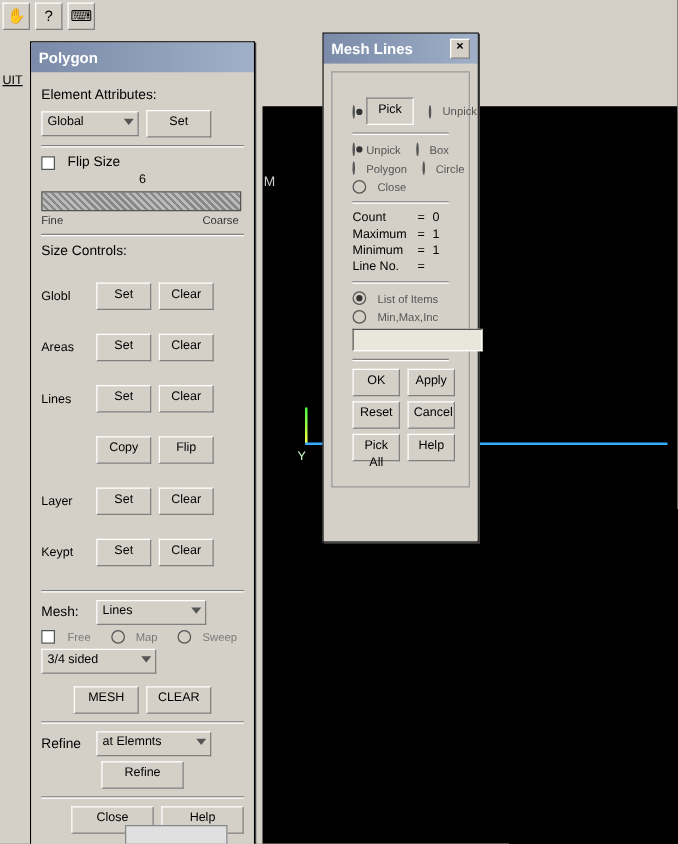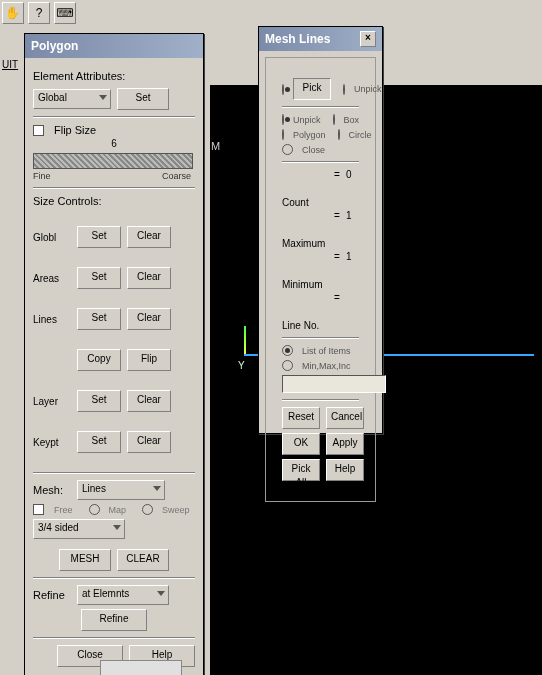--- a/index.html
+++ b/index.html
@@ -214,21 +214,21 @@
   .minilabel { font-size: 9px; color: #555; }
   .faint { color:#777; font-size:9px; }
   .txtbox {
     width: 102px; height: 16px;
     border: 1px solid #808080;
     border-top-color: #555; border-left-color: #555;
     border-right-color: #fff; border-bottom-color: #fff;
     background: #e9e7dc;
   }
   .kv { display:flex; gap:6px; font-size:10px; margin:2px 0; }
-  .kv .k { width:46px;margin-top:28px; }
+  .kv .k { width:46px; }
   .kv .eq { width:6px; }
   .group-box {
     border: 1px solid #999;
     margin: -2px;
     padding: 16px;
   }
   
   .axes {
     position: absolute;
     left: 240px; top: 370px;
@@ -435,28 +435,28 @@
             <span class="rad on"></span>
             <span class="minilabel">List of Items</span>
           </div>
       <div class="row">
             <span class="rad"></span>
             <span class="minilabel">Min,Max,Inc</span>
           </div>
       <div class="txtbox"></div>
       <hr class="hr">
       <div class="row">
+        <div class="btn w50">OK</div>
+        <div class="btn w50">Apply</div>
+      </div>
+      <div class="row">
         <div class="btn w50">Reset</div>
         <div class="btn w50">Cancel</div>
       </div>
       <div class="row">
-        <div class="btn w50">OK</div>
-        <div class="btn w50">Apply</div>
-      </div>
-      <div class="row">
         <div class="btn w50">Pick All</div>
         <div class="btn w50">Help</div>
       </div>
       </div>
     </div>
   </div>
 
   <div class="tab-remnant"></div>
 </div>
 

